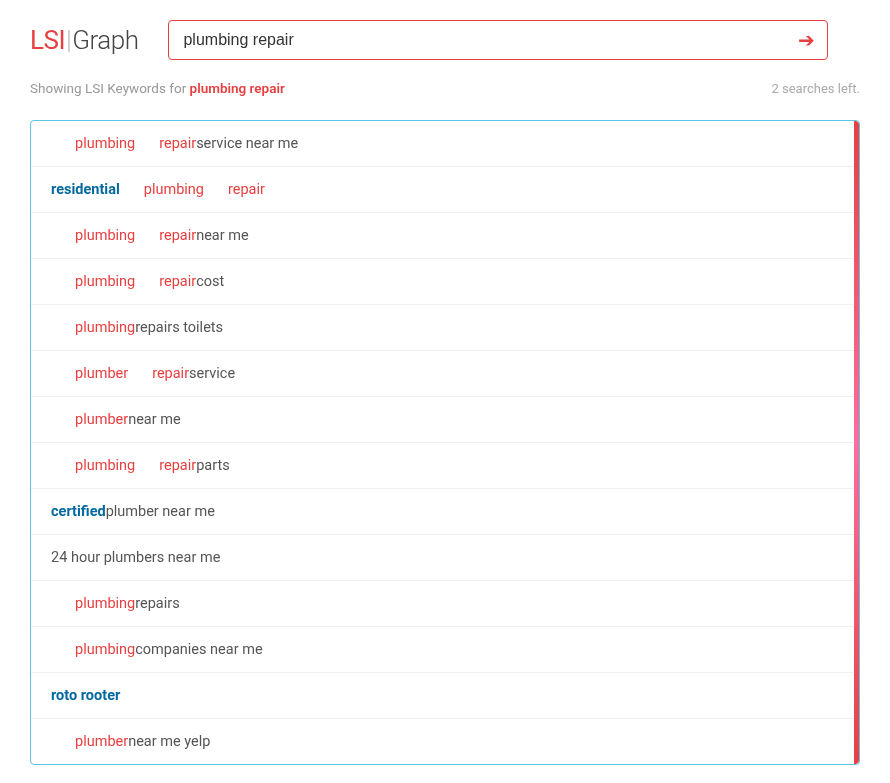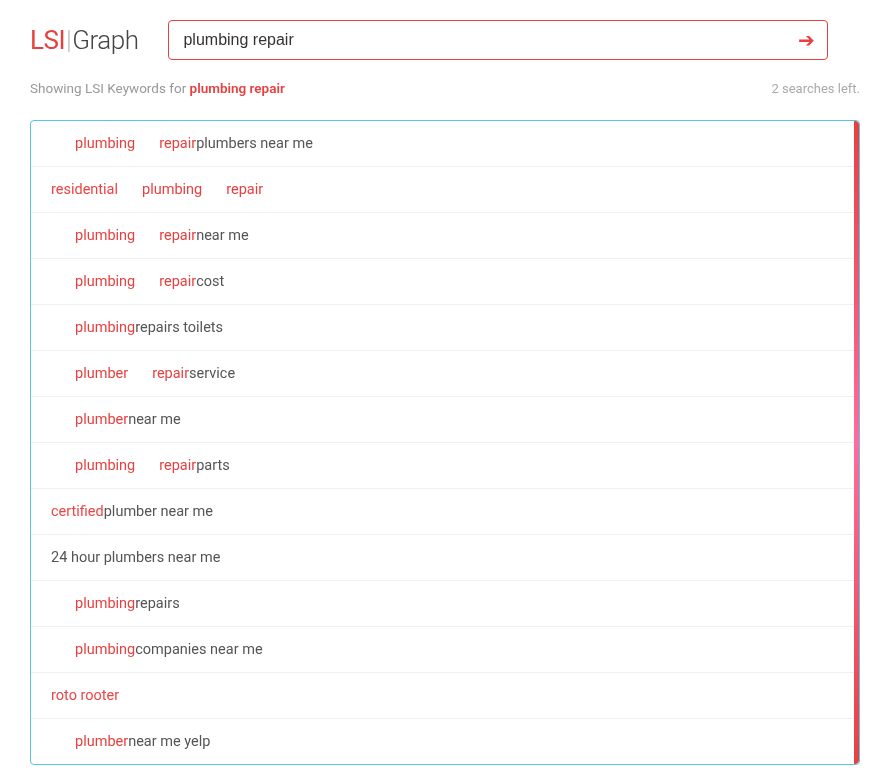--- a/index.html
+++ b/index.html
@@ -123,21 +123,22 @@
       cursor: pointer;
       display: flex;
       align-items: center;
     }
 
     .result-item:last-child {
       border-bottom: none;
     }
 
     .kw-blue {
-      color: #ef4444;
+      color: #0369a1;
+      font-weight: bold;
     }
 
     .kw-red {
       color: #e84040;
       margin-left: 24px;
     }
   </style>
 </head>
 <body>
 
@@ -164,21 +165,21 @@
   <div class="searches-left">2 searches left.</div>
 </div>
 
 <div class="results-container">
   <div class="scrollbar-decoration"></div>
   <div id="results-list">
       <div class="result-item">
         <span class="kw-red">plumbing</span>
         <span> </span>
         <span class="kw-red">repair</span>
-        <span> plumbers near me</span>
+        <span> service near me</span>
       </div>
       <div class="result-item">
         <span class="kw-blue">residential</span>
         <span> </span>
         <span class="kw-red">plumbing</span>
         <span> </span>
         <span class="kw-red">repair</span>
       </div>
       <div class="result-item">
         <span class="kw-red">plumbing</span>

